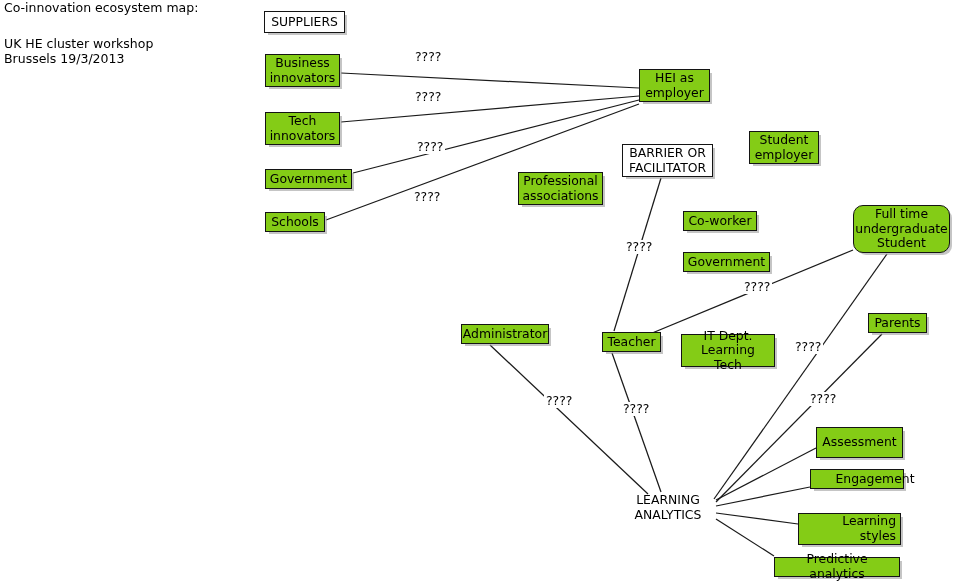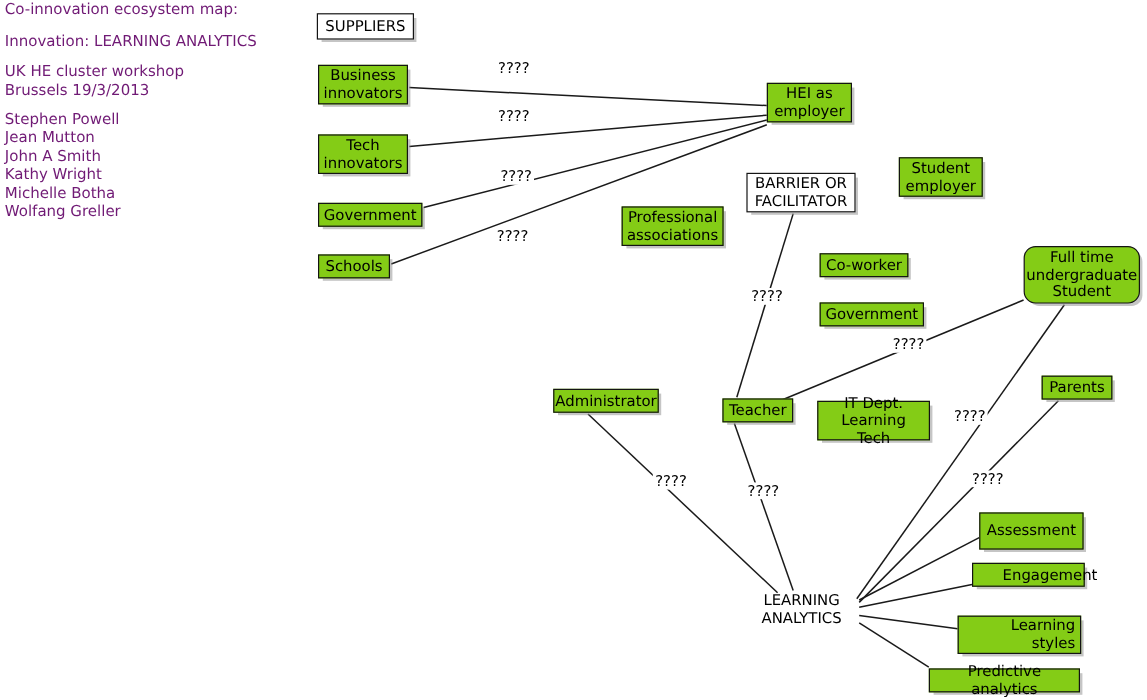--- a/index.html
+++ b/index.html
@@ -27,21 +27,21 @@
     stroke-width: 1.25;
     fill: none;
   }
   
   #header-block {
     position: absolute;
     left: 4px;
     top: 0px;
     width: 250px;
     font-size: 12.5px;
-    color: #701a75;
+    color: #000000;
     line-height: 15.5px;
   }
   #header-block .hdr-line { white-space: nowrap; }
   #header-block .gap { height: 10px; }
   #header-block .gap-sm { height: 9px; }
   .people-list { margin: 0; padding: 0; list-style: none; }
   .people-list li { white-space: nowrap; line-height: 15.4px; }
 
   
   .node {
@@ -98,33 +98,24 @@
       <line class="edge-line" x1="882" y1="334" x2="716" y2="502" stroke="#1a1a1a"></line>
       <line class="edge-line" x1="716" y1="500" x2="816" y2="448" stroke="#1a1a1a"></line>
       <line class="edge-line" x1="716" y1="506" x2="810" y2="487" stroke="#1a1a1a"></line>
       <line class="edge-line" x1="716" y1="513" x2="798" y2="524" stroke="#1a1a1a"></line>
       <line class="edge-line" x1="716" y1="519" x2="774" y2="556" stroke="#1a1a1a"></line>
     </svg>
 
   <div id="header-block">
     <div class="hdr-line">Co-innovation ecosystem map:</div>
     <div class="gap"></div>
-    <div class="hdr-line">Innovation: LEARNING ANALYTICS</div>
     <div class="gap"></div>
     <div class="hdr-line">UK HE cluster workshop</div>
     <div class="hdr-line">Brussels 19/3/2013</div>
     <div class="gap-sm"></div>
-    <ul class="people-list" id="people-list">
-        <li>Stephen Powell</li>
-        <li>Jean Mutton</li>
-        <li>John A Smith</li>
-        <li>Kathy Wright</li>
-        <li>Michelle Botha</li>
-        <li>Wolfang Greller</li>
-      </ul>
   </div>
 
   <div id="node-layer">
       <div class="node plain" style="left: 264px; top: 11px; width: 81px; height: 22px;">SUPPLIERS</div>
       <div class="node" style="left: 265px; top: 54px; width: 75px; height: 33px;">Business
 innovators</div>
       <div class="node" style="left: 265px; top: 112px; width: 75px; height: 33px;">Tech
 innovators</div>
       <div class="node" style="left: 265px; top: 169px; width: 87px; height: 20px;">Government</div>
       <div class="node" style="left: 265px; top: 212px; width: 60px; height: 20px;">Schools</div>

